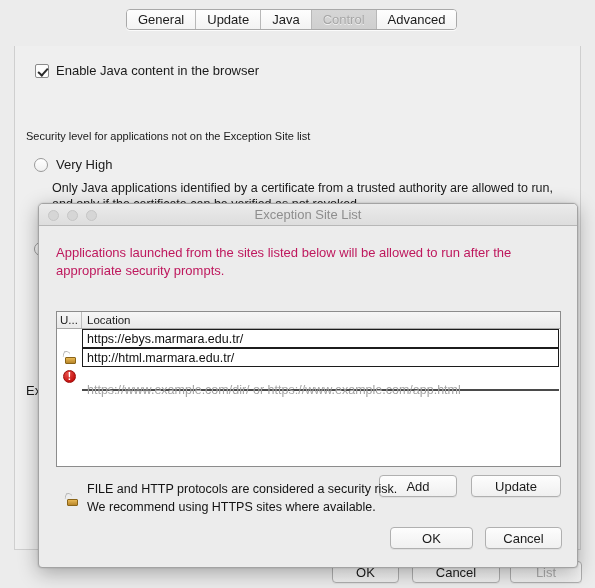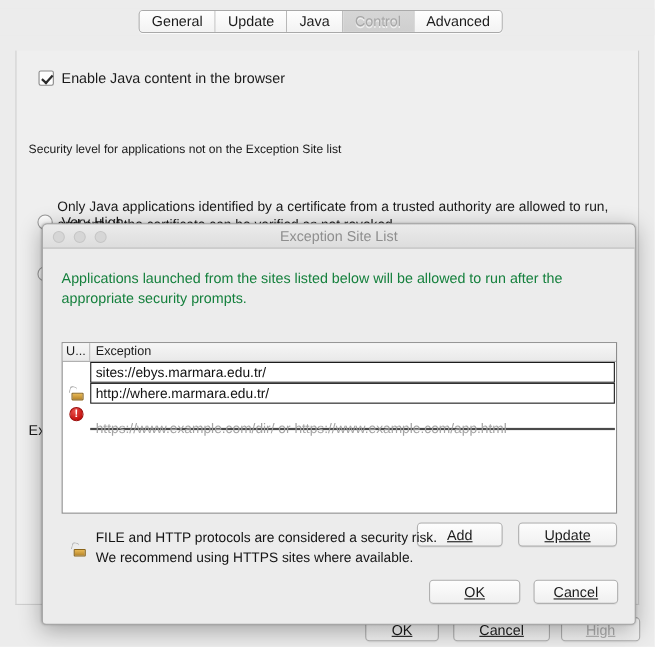--- a/index.html
+++ b/index.html
@@ -98,21 +98,21 @@
     transform: rotate(42deg);
   }
   .check-label { font-size: 13px; color: #1a1a1a; }
 
   .seclevel-title {
     position: absolute; left: 11px; top: 84px;
     font-size: 11px; color: #1a1a1a;
   }
   .radio-row {
     position: absolute; left: 19px; top: 111px;
-    display: flex; align-items: flex-end; gap: 8px; margin-top: 37px;
+    display: flex; align-items: flex-end; gap: 8px;
   }
   .radio {
     width: 14px; height: 14px; border-radius: 50%;
     background: linear-gradient(to bottom, #ffffff, #f0f0f0);
     border: 1px solid #9a9a9a;
   }
   .radio-label { font-size: 13px; color: #1a1a1a; }
   .radio-desc {
     position: absolute; left: 37px; top: 134px;
     width: 510px;
@@ -147,21 +147,20 @@
   .btn {
     position: absolute;
     height: 22px;
     background: linear-gradient(to bottom, #fdfdfd, #f0f0f0);
     border: 1px solid #b0b0b0;
     border-radius: 4px;
     font-size: 13px; color: #1b1b1b;
     display: flex; align-items: center; justify-content: center;
     box-shadow: 0 1px 0 rgba(0,0,0,0.05);
     cursor: default;
-    text-decoration: underline;
   }
   .btn.disabled { color: #aeaeae; }
 
   
   .dialog {
     position: absolute; left: 38px; top: 203px;
     width: 540px; height: 365px;
     background: #ececec;
     border: 1px solid #a3a3a3;
     border-radius: 5px 5px 4px 4px;
@@ -180,21 +179,21 @@
   }
   .dlg-traffic {
     position: absolute; top: 6px; left: 9px;
     display: flex; gap: 8px;
   }
   .dlg-body { position: absolute; left: 0; top: 22px; width: 100%; height: 343px; }
 
   .dlg-desc {
     position: absolute; left: 17px; top: 18px;
     width: 500px;
-    font-size: 13px; color: #15803d; line-height: 18px;
+    font-size: 13px; color: #be185d; line-height: 18px;
   }
 
   
   .table {
     position: absolute; left: 17px; top: 85px;
     width: 505px; height: 156px;
     background: #ffffff;
     border: 1px solid #8c8c8c;
   }
   .thead {
@@ -314,55 +313,55 @@
 
       <div class="exception-label">Exception Site List</div>
       <div class="exception-box"></div>
 
     </div>
   </div>
 
   <div class="main-footer">
     <div class="btn" style="left:332px; top:6px; width:67px;">OK</div>
     <div class="btn" style="left:412px; top:6px; width:88px;">Cancel</div>
-    <div class="btn disabled" style="left:510px; top:6px; width:72px;">High</div>
+    <div class="btn disabled" style="left:510px; top:6px; width:72px;">List</div>
   </div>
 
   <div class="dialog">
     <div class="dlg-titlebar">
       <div class="dlg-traffic">
         <div class="tl-dot"></div>
         <div class="tl-dot"></div>
         <div class="tl-dot"></div>
       </div>
       <div class="dlg-title-text">Exception Site List</div>
     </div>
 
     <div class="dlg-body">
       <div class="dlg-desc">Applications launched from the sites listed below will be allowed to run after the appropriate security prompts.</div>
 
       <div class="table">
         <div class="thead">
           <div class="th-u">U...</div>
-          <div class="th-loc">Exception</div>
+          <div class="th-loc">Location</div>
         </div>
 
         <div class="trow">
           <div class="cell-icon"></div>
-          <div class="cell-loc">sites://ebys.marmara.edu.tr/</div>
+          <div class="cell-loc">https://ebys.marmara.edu.tr/</div>
         </div>
 
         <div class="trow">
           <div class="cell-icon">
             <div class="lock">
               <div class="shackle"></div>
               <div class="body"></div>
             </div>
           </div>
-          <div class="cell-loc">http://where.marmara.edu.tr/</div>
+          <div class="cell-loc">http://html.marmara.edu.tr/</div>
         </div>
 
         <div class="trow">
           <div class="cell-icon">
             <div class="errbadge"></div>
           </div>
           <div class="cell-loc placeholder">https://www.example.com/dir/ or https://www.example.com/app.html</div>
         </div>
       </div>
 

